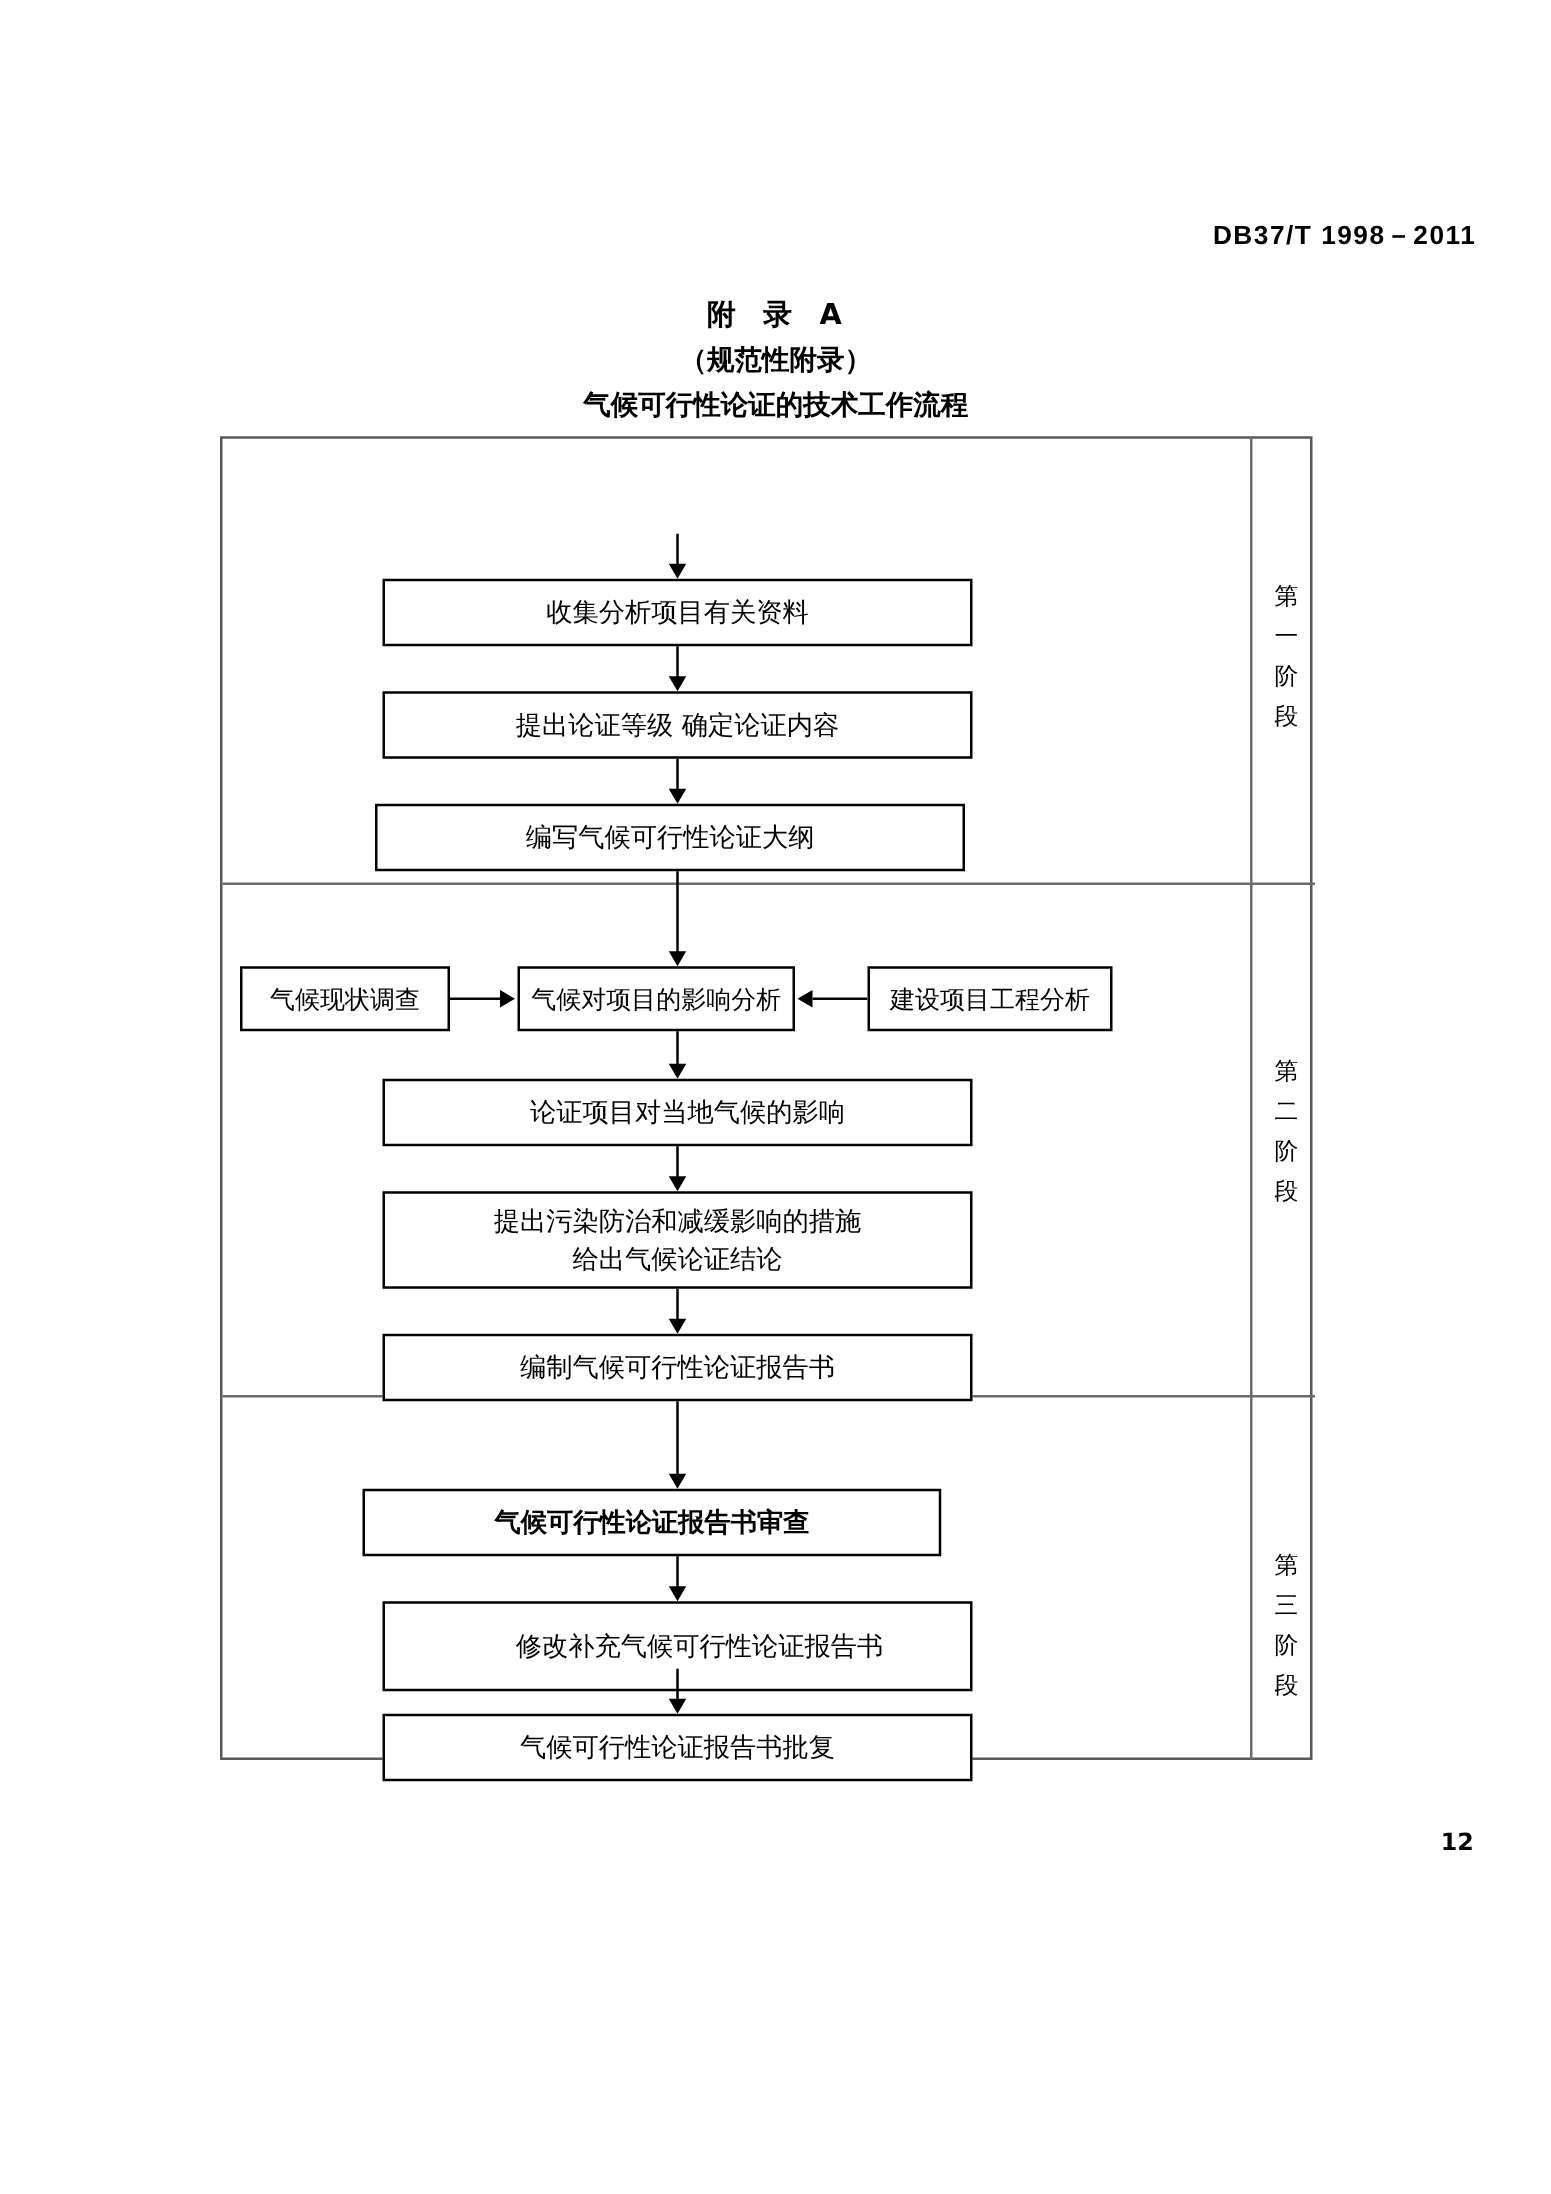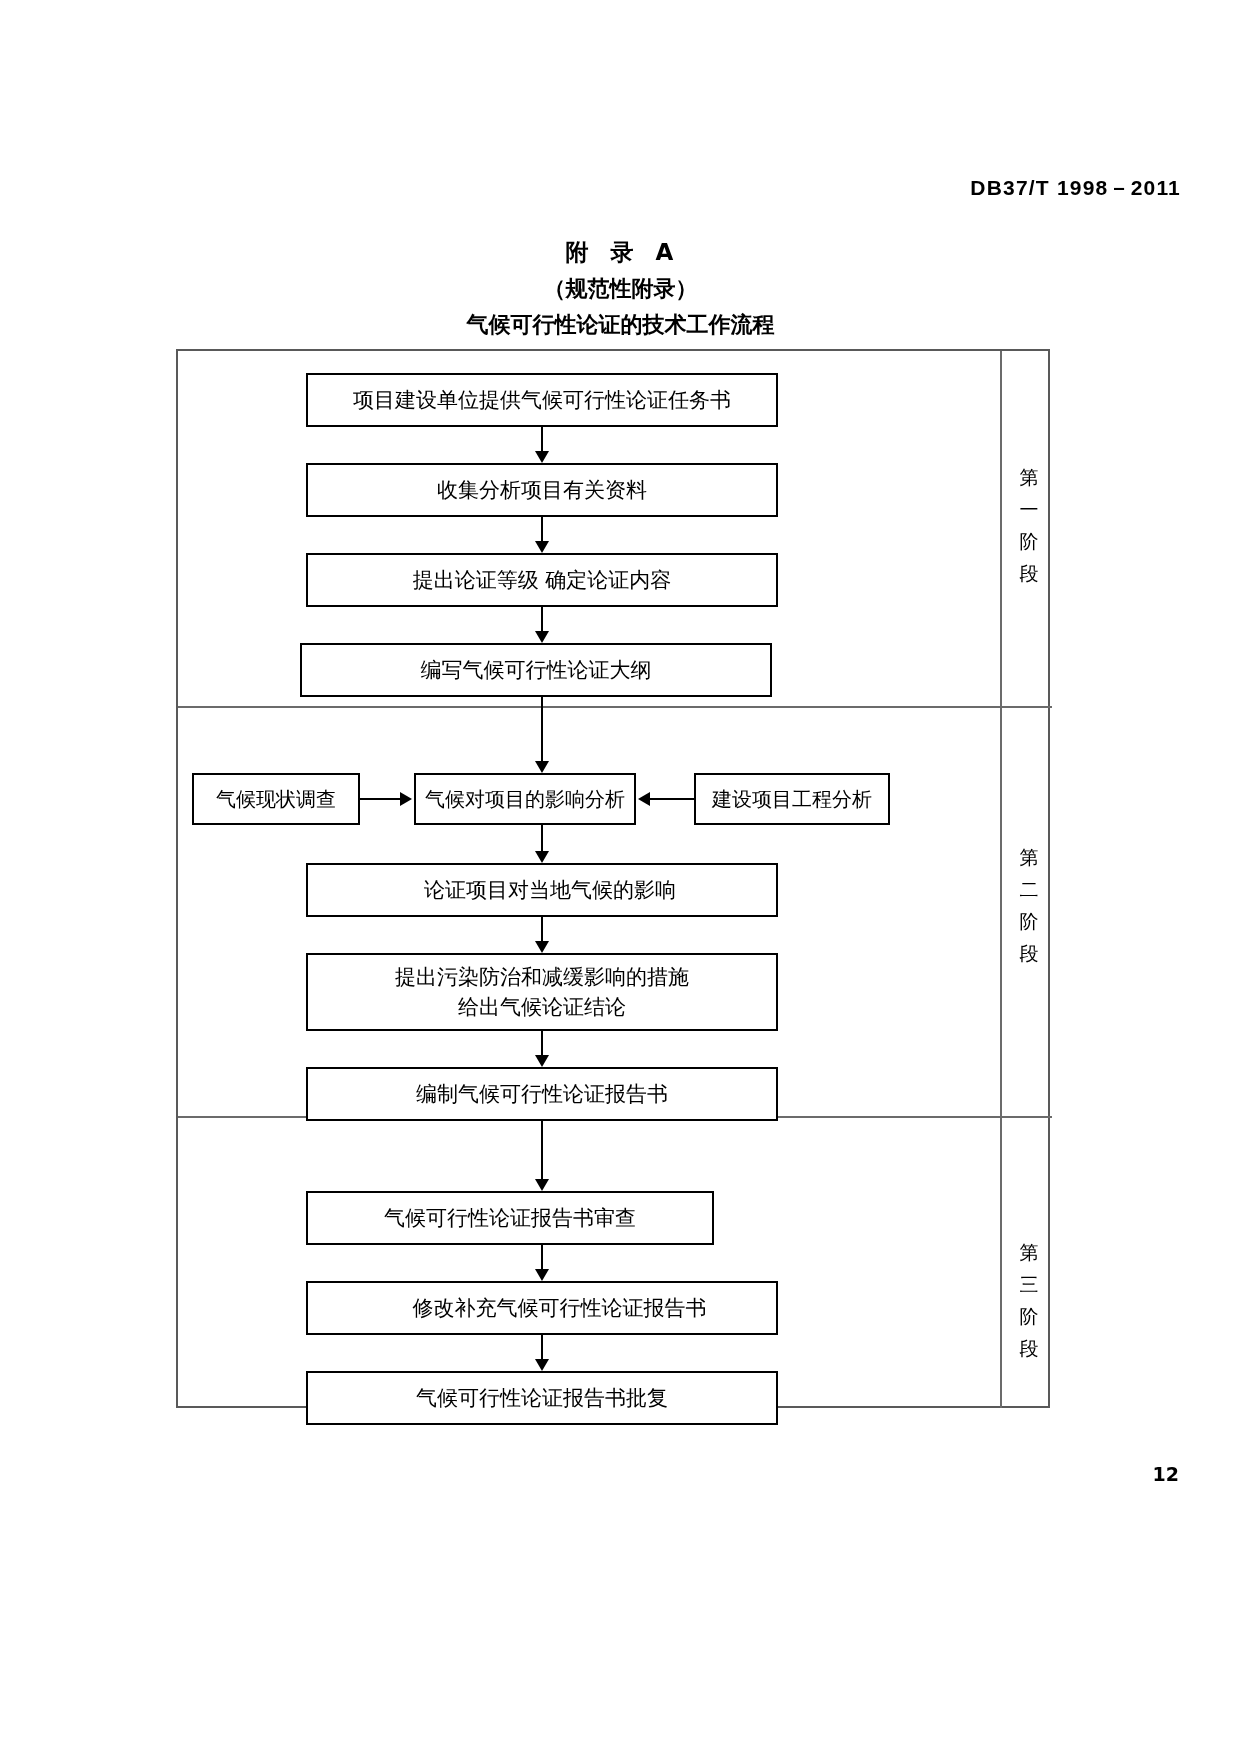--- a/index.html
+++ b/index.html
@@ -201,21 +201,20 @@
       <span>阶</span>
       <span>段</span>
     </div>
     <div class="stage-label stage-3">
       <span>第</span>
       <span>三</span>
       <span>阶</span>
       <span>段</span>
     </div>
 
-    <div class="node" style="left:128px; top:22px; width:472px; height:54px;">项目建设单位提供气候可行性论证任务书</div>
 
     <div class="conn-v" style="left:363px; top:76px; height:26px;"></div>
     <div class="arrow-down" style="left:357px; top:100px;"></div>
 
     <div class="node" style="left:128px; top:112px; width:472px; height:54px;">收集分析项目有关资料</div>
 
     <div class="conn-v" style="left:363px; top:166px; height:26px;"></div>
     <div class="arrow-down" style="left:357px; top:190px;"></div>
 
     <div class="node" style="left:128px; top:202px; width:472px; height:54px;">提出论证等级  确定论证内容</div>
@@ -252,26 +251,26 @@
 给出气候论证结论</div>
 
     <div class="conn-v" style="left:363px; top:680px; height:28px;"></div>
     <div class="arrow-down" style="left:357px; top:704px;"></div>
 
     <div class="node" style="left:128px; top:716px; width:472px; height:54px;">编制气候可行性论证报告书</div>
 
     <div class="conn-v" style="left:363px; top:770px; height:62px;"></div>
     <div class="arrow-down" style="left:357px; top:828px;"></div>
 
-    <div class="node" style="left:128px; top:840px; width:408px; height:54px;">气候可行性论证报告书审查</div>
+    <div class="node" style="left:112px; top:840px; width:463px; height:54px;font-weight:bold;">气候可行性论证报告书审查</div>
 
     <div class="conn-v" style="left:363px; top:894px; height:26px;"></div>
     <div class="arrow-down" style="left:357px; top:918px;"></div>
 
-    <div class="node" style="left:128px; top:930px; width:472px; height:54px;padding-left:35px;">修改补充气候可行性论证报告书</div>
+    <div class="node" style="left:128px; top:930px; width:472px; height:72px;padding-left:35px;">修改补充气候可行性论证报告书</div>
 
     <div class="conn-v" style="left:363px; top:984px; height:26px;"></div>
     <div class="arrow-down" style="left:357px; top:1008px;"></div>
 
     <div class="node" style="left:128px; top:1020px; width:472px; height:54px;">气候可行性论证报告书批复</div>
 
   </div>
 
   <div class="page-number">12</div>
 

